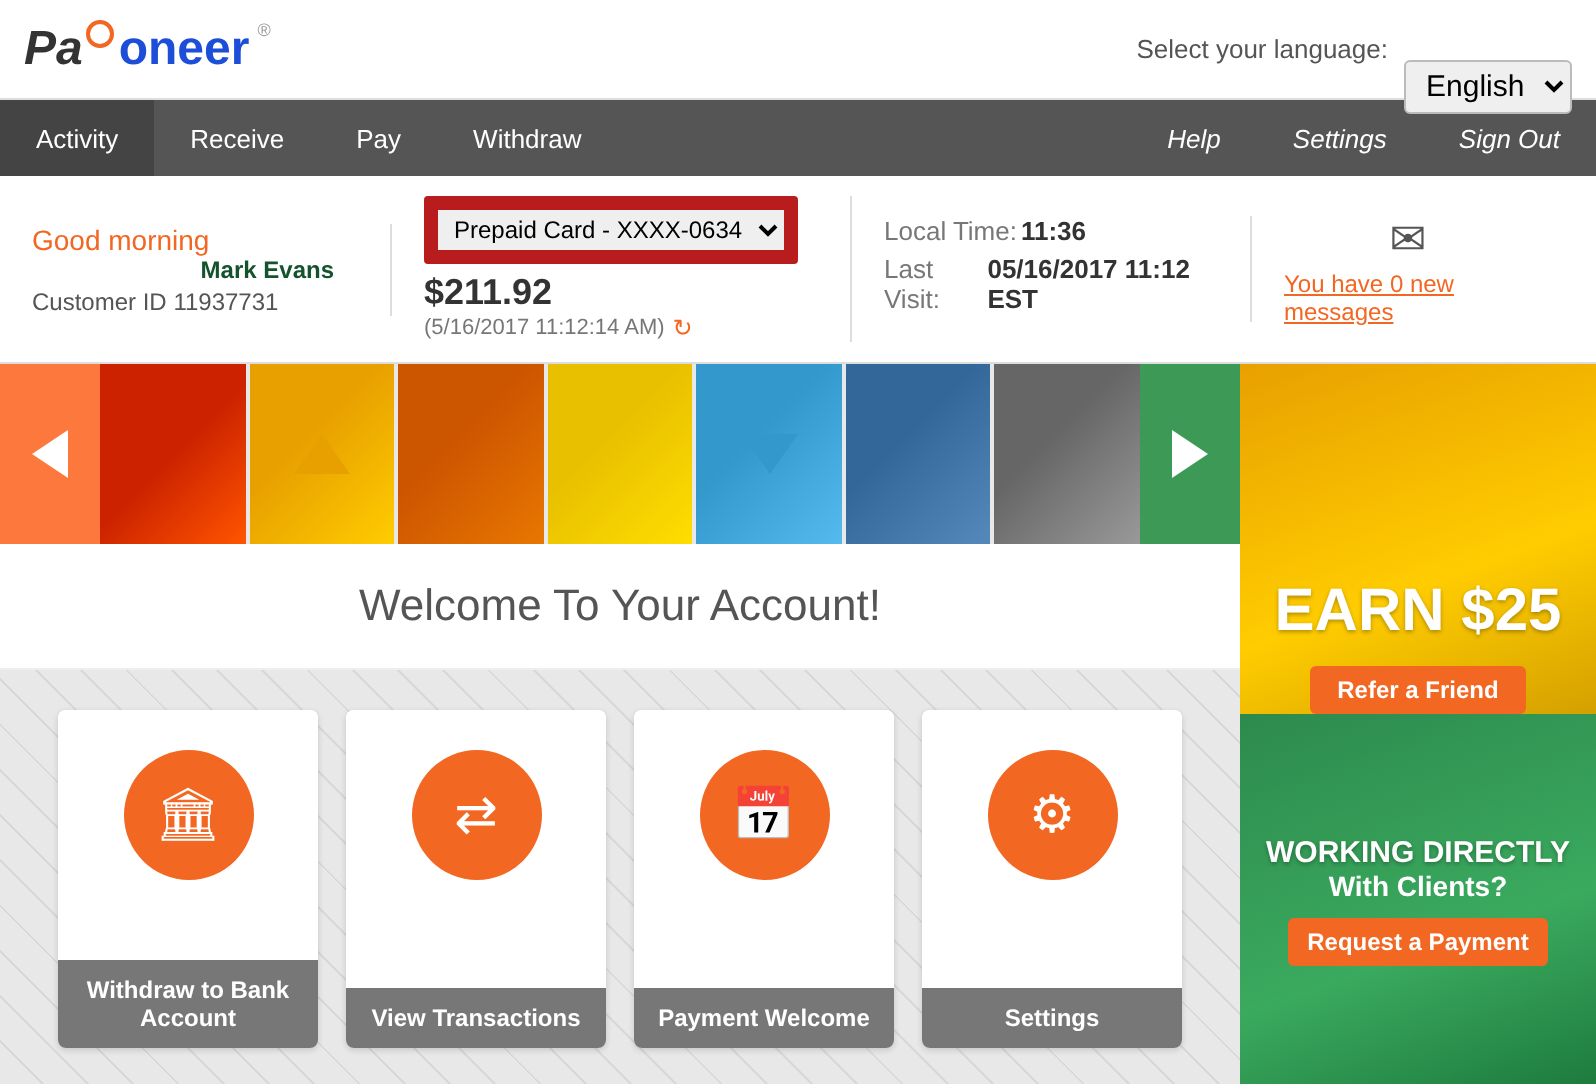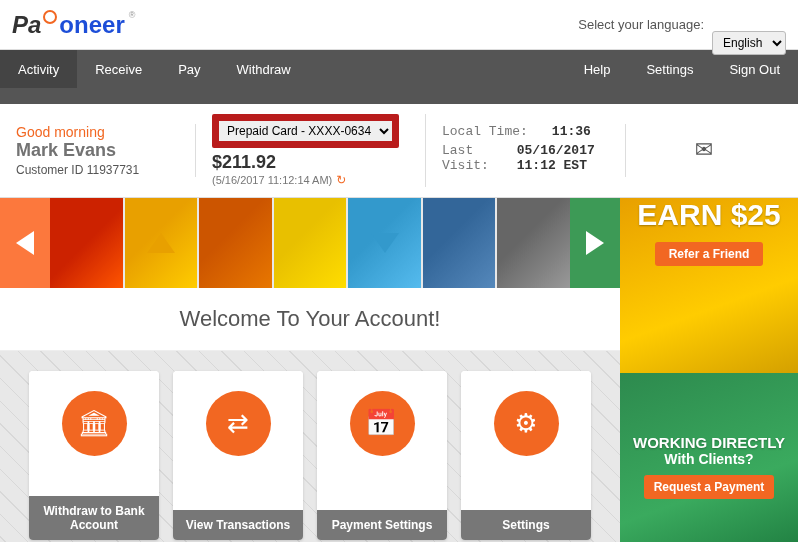--- a/index.html
+++ b/index.html
@@ -9,31 +9,31 @@
     .top-bar {
       background: #fff;
       border-bottom: 1px solid #ddd;
       padding: 18px 12px;
       display: flex;
       align-items: center;
       justify-content: space-between;
       height: 50px;
     }
     .lang-selector { display: flex; align-items: center; gap: 8px; font-size: 13px; color: #555; }
-    .lang-selector select { padding: 3px 6px; border: 1px solid #bbb; border-radius: 3px; font-size: 12px; margin-top: 37px; }
+    .lang-selector select { padding: 3px 6px; border: 1px solid #bbb; border-radius: 3px; font-size: 15px; margin-top: 37px; }
 
     
     .nav-bar {
       background: #555;
       display: flex;
-      align-items: flex-start;
-      height: 54px;
+      align-items: flex-end;
+      height: 38px;
     }
     .nav-left { display: flex; flex: 1; }
-    .nav-right { display: flex; }
+    .nav-right { display: flex; font-style: italic; }
     .nav-item {
       color: #fff;
       padding: 0 18px;
       height: 38px;
       display: flex;
       align-items: center;
       cursor: pointer;
       font-size: 13px;
       text-decoration: none;
     }
@@ -44,32 +44,32 @@
       background: #fff;
       border-bottom: 1px solid #ddd;
       display: flex;
       align-items: center;
       padding: 10px 16px;
       gap: 0;
       min-height: 72px;
     }
     .account-greeting { flex: 0 0 180px; border-right: 1px solid #ddd; padding-right: 28px; }
     .greeting-text { color: #f26722; font-size: 14px; }
-    .greeting-name { color: #737373; font-size: 18px; font-weight: bold; }
+    .greeting-name { color: #14532d; font-size: 12px; font-weight: bold; text-align: right; }
     .customer-id { color: #555; font-size: 12px; margin-top: 2px; }
 
     .account-card { flex: 0 0 230px; padding: 0 16px; border-right: 1px solid #ddd; }
     .card-selector { display: flex; align-items: center; gap: 4px; margin-bottom: 4px; }
     .card-selector select { border: 7px solid #b91c1c; padding: 2px 4px; font-size: 12px; border-radius: 2px; }
     .card-balance { font-size: 18px; font-weight: bold; color: #333; }
     .card-date { font-size: 11px; color: #777; display: flex; align-items: center; gap: 4px; }
     .refresh-icon { color: #f26722; cursor: pointer; font-size: 12px; }
 
     .account-time { flex: 0 0 200px; padding: 0 16px; border-right: 1px solid #ddd; }
-    .time-row { display: flex; gap: 24px; font-size: 13px; margin-bottom: 4px; font-family: Liberation Mono, monospace; }
+    .time-row { display: flex; gap: 2px; font-size: 13px; margin-bottom: 4px; }
     .time-label { color: #777; }
     .time-value { color: #333; font-weight: bold; }
 
     .account-messages { flex: 1; padding: 0 16px; display: flex; flex-direction: column; align-items: center; justify-content: center; }
     .mail-icon { font-size: 22px; color: #555; margin-bottom: 2px; }
     .messages-link { color: #f26722; font-size: 12px; text-decoration: underline; cursor: pointer; }
 
     
     .main-content { display: flex; gap: 0; }
 
@@ -217,21 +217,21 @@
       display: flex;
       flex-direction: column;
       gap: 0;
     }
     .sidebar-earn {
       background: linear-gradient(160deg, #e8a000 0%, #ffcc00 60%, #d4a000 100%);
       height: 175px;
       display: flex;
       flex-direction: column;
       align-items: center;
-      justify-content: flex-start;
+      justify-content: flex-end;
       position: relative;
       overflow: hidden;
     }
     .earn-content {
       position: relative;
       z-index: 1;
       text-align: center;
     }
     .earn-amount {
       font-size: 30px;
@@ -371,20 +371,21 @@
       <span class="time-label">Local Time:</span>
       <span class="time-value">11:36</span>
     </div>
     <div class="time-row">
       <span class="time-label">Last Visit:</span>
       <span class="time-value">05/16/2017 11:12 EST</span>
     </div>
   </div>
   <div class="account-messages">
     <div class="mail-icon">✉</div>
+    <span class="messages-link">You have 0 new messages</span>
   </div>
 </div>
 
 <div class="main-content">
 
   <div class="center-panel">
 
     <div class="banner">
       <div class="banner-arrow banner-arrow-left">
         <div class="banner-arrow-triangle-left"></div>
@@ -425,21 +426,21 @@
       <div class="action-card">
         <div class="card-icon-area">
           <div class="card-circle">⇄</div>
         </div>
         <div class="card-label-area">View Transactions</div>
       </div>
       <div class="action-card">
         <div class="card-icon-area">
           <div class="card-circle">📅</div>
         </div>
-        <div class="card-label-area">Payment Settings</div>
+        <div class="card-label-area">Payment Welcome</div>
       </div>
       <div class="action-card">
         <div class="card-icon-area">
           <div class="card-circle">⚙</div>
         </div>
         <div class="card-label-area">Settings</div>
       </div>
     </div>
   </div>
 

